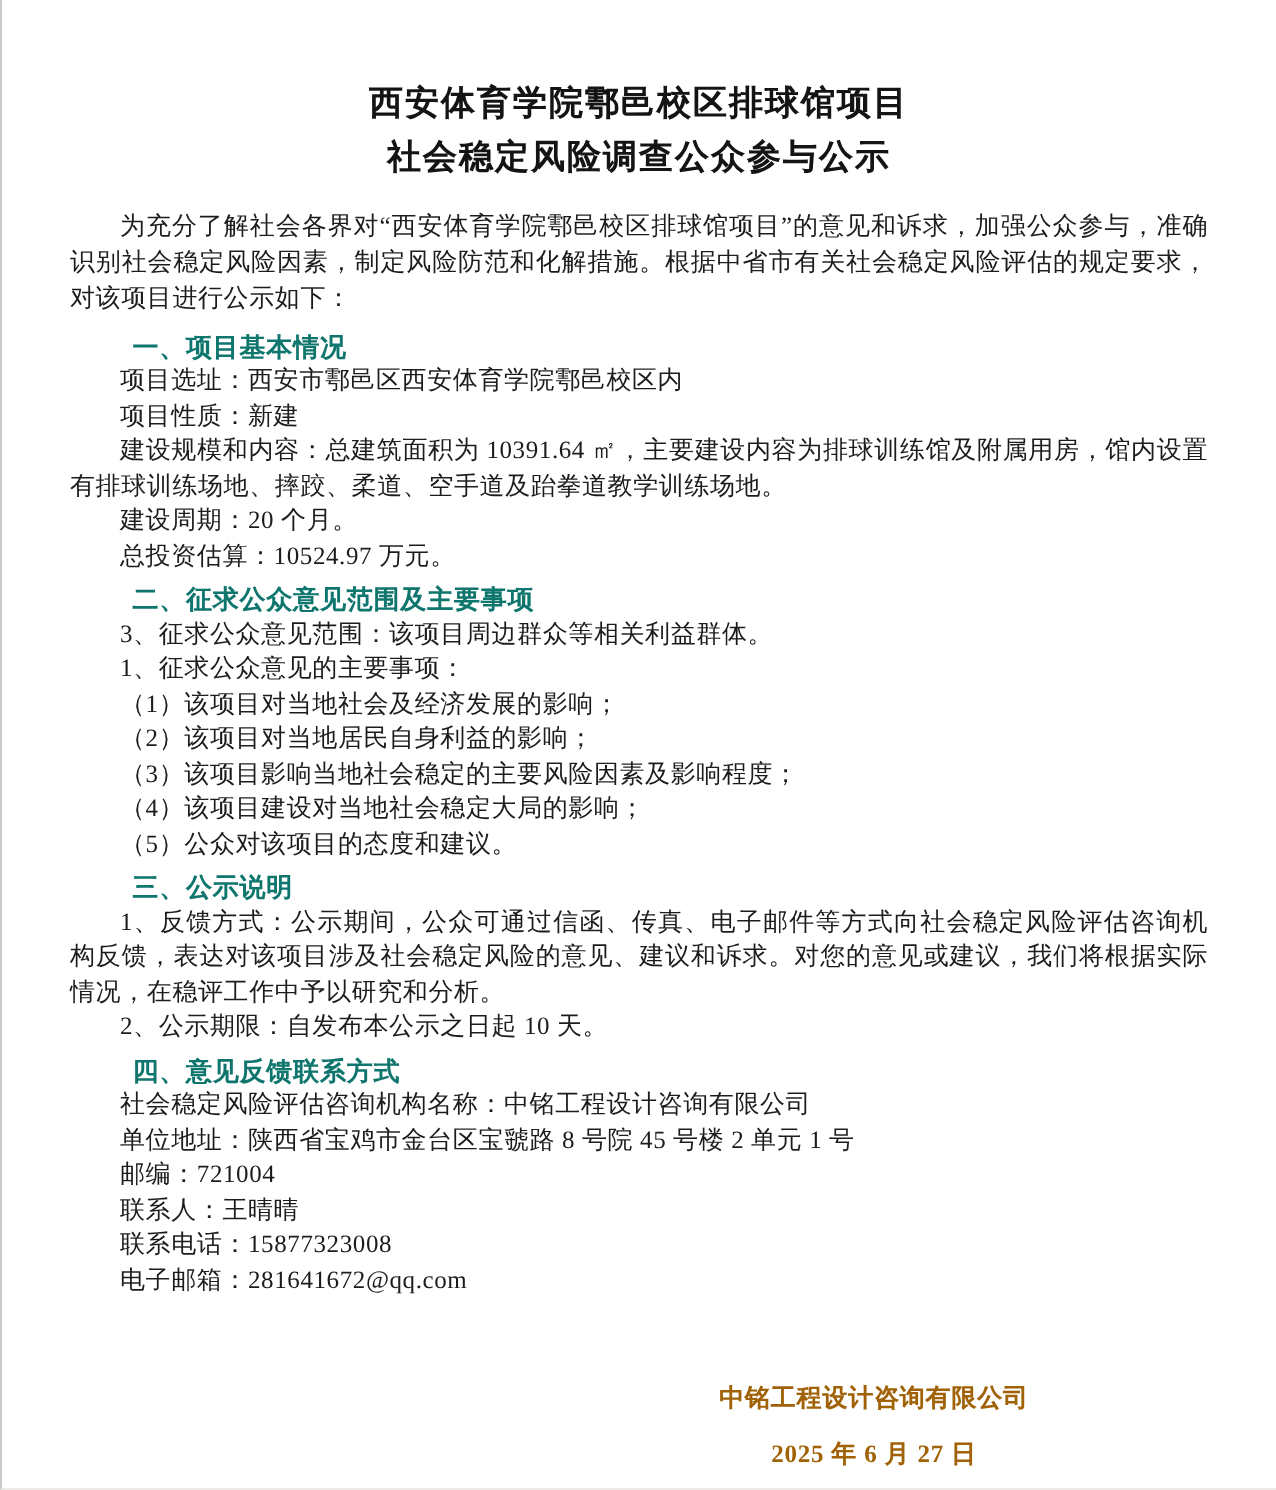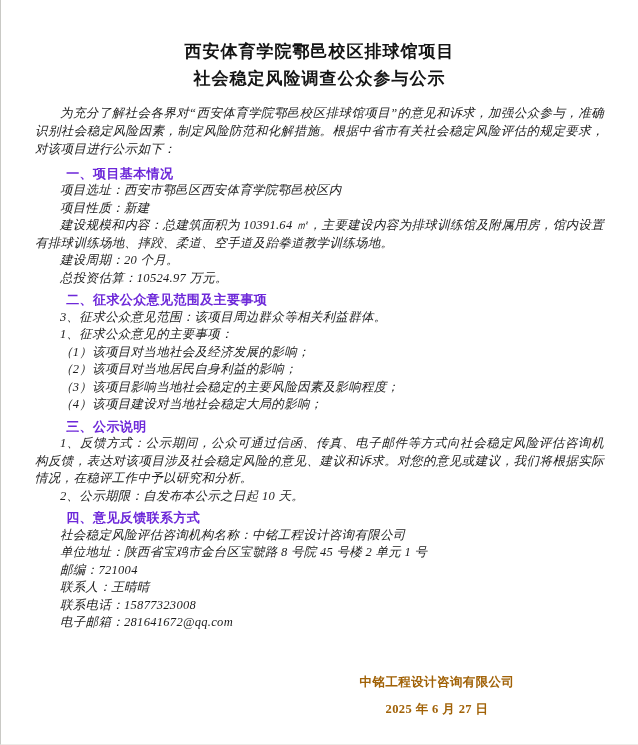--- a/index.html
+++ b/index.html
@@ -38,31 +38,31 @@
     line-height: 18.2px;
     letter-spacing: 0.3px;
   }
   .body-line {
     margin: 0;
     font-size: 12.5px;
     line-height: 17.5px;
     letter-spacing: 0.3px;
   }
   .indent { text-indent: 2em; }
-  .justify { text-align: justify; font-style: italic; }
+  .justify { text-align: justify; }
   .intro { margin-bottom: 6px; }
   .section { margin-top: 4px; }
   .section-heading {
     margin: 0;
     font-size: 13px;
     font-weight: bold;
     line-height: 17.5px;
     text-indent: 2.4em;
     letter-spacing: 0.4px;
-    color: #6d28d9;
+    color: #0f766e;
   }
   .signature-block {
     width: 170px;
     margin: 42px 82px 0 auto;
     text-align: center;
   }
   .signature-block p {
     margin: 0 0 10px 0;
     font-size: 12.5px;
     font-weight: bold;
@@ -94,20 +94,21 @@
   </div>
 
   <div class="section">
     <p class="section-heading">二、征求公众意见范围及主要事项</p>
     <p class="body-line indent justify">3、征求公众意见范围：该项目周边群众等相关利益群体。</p>
     <p class="body-line indent justify">1、征求公众意见的主要事项：</p>
     <p class="body-line indent justify">（1）该项目对当地社会及经济发展的影响；</p>
     <p class="body-line indent justify">（2）该项目对当地居民自身利益的影响；</p>
     <p class="body-line indent justify">（3）该项目影响当地社会稳定的主要风险因素及影响程度；</p>
     <p class="body-line indent justify">（4）该项目建设对当地社会稳定大局的影响；</p>
+    <p class="body-line indent justify">（5）公众对该项目的态度和建议。</p>
   </div>
 
   <div class="section">
     <p class="section-heading">三、公示说明</p>
     <p class="body-line indent justify">1、反馈方式：公示期间，公众可通过信函、传真、电子邮件等方式向社会稳定风险评估咨询机构反馈，表达对该项目涉及社会稳定风险的意见、建议和诉求。对您的意见或建议，我们将根据实际情况，在稳评工作中予以研究和分析。</p>
     <p class="body-line indent justify">2、公示期限：自发布本公示之日起 10 天。</p>
   </div>
 
   <div class="section">
     <p class="section-heading">四、意见反馈联系方式</p>

